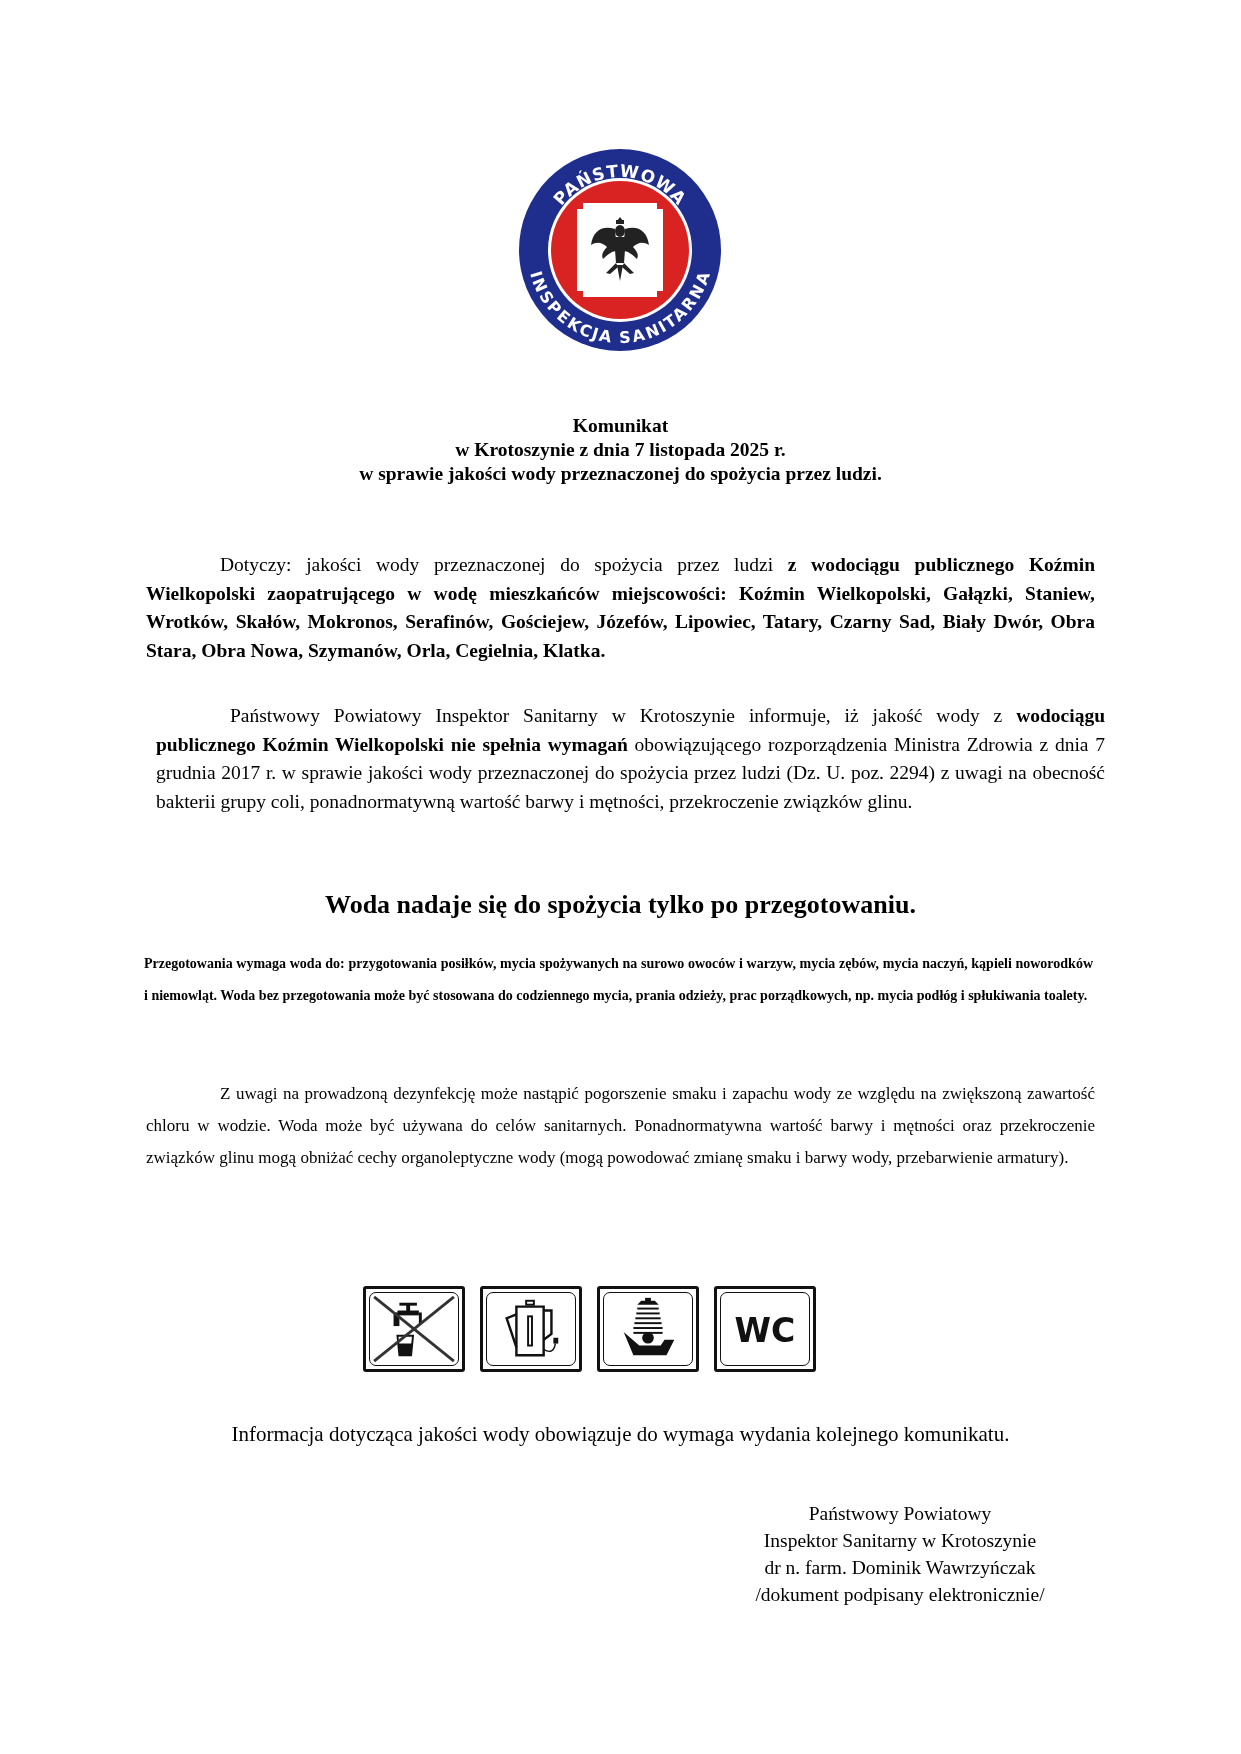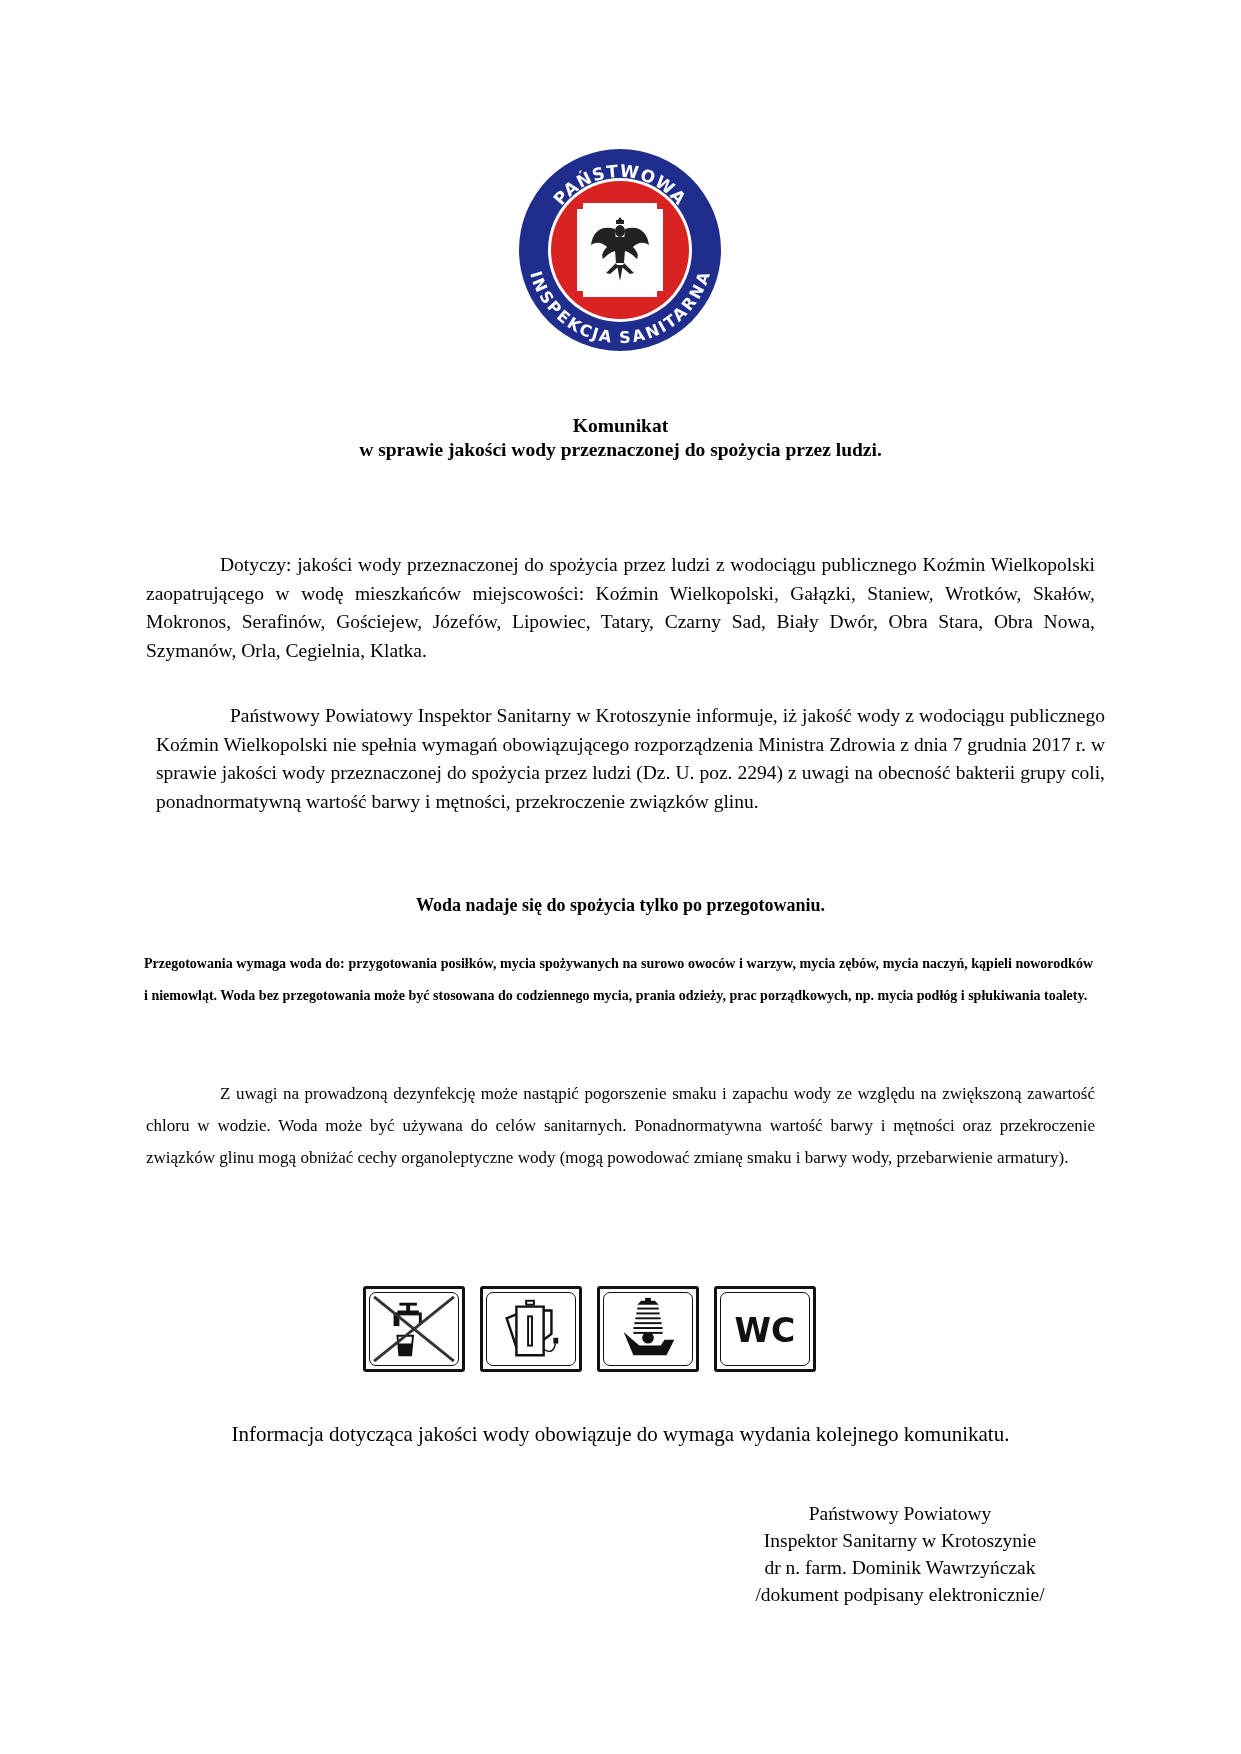--- a/index.html
+++ b/index.html
@@ -5,23 +5,23 @@
   html, body { margin:0; padding:0; background:#ffffff; }
   body { width:1241px; height:1754px; position:relative; overflow:hidden;
          font-family:"Liberation Serif", "DejaVu Serif", serif; color:#000; }
   .logo { position:absolute; left:517px; top:147px; width:206px; height:206px; }
   .header { position:absolute; left:0; width:1241px; top:414px; text-align:center;
             font-weight:bold; font-size:19.5px; line-height:24px; }
   .header div { white-space:nowrap;text-align:center; }
   .para { position:absolute; left:146px; width:949px; text-align:justify;
           font-size:19.5px; line-height:28.5px; }
   .para .indent { display:inline-block; width:74px; }
-  .b { font-weight:normal; }
+  .b { font-weight:bold; }
   .centered { position:absolute; left:0; width:1241px; text-align:center; }
-  .boil-title { top:890px; font-weight:bold; font-size:18px; line-height:30px; }
+  .boil-title { top:890px; font-weight:bold; font-size:26px; line-height:30px; }
   .boldblock { position:absolute; left:144px; width:949px; top:948px; text-align:justify;
                font-weight:bold; font-size:14px; line-height:32px; }
   .disinfect { position:absolute; left:146px; width:949px; top:1078px; text-align:justify;
                font-size:17px; line-height:32px; }
   .disinfect .indent { display:inline-block; width:74px; }
   .icons { position:absolute; top:1286px; left:363px; display:flex; gap:15px; }
   .icon-box { width:102px; height:86px; box-sizing:border-box; border:3px solid #111;
               border-radius:3px; padding:3px; background:#fff; }
   .icon-inner { width:100%; height:100%; box-sizing:border-box; border:1.5px solid #111;
                 border-radius:7px; position:relative; overflow:hidden; }
@@ -59,20 +59,21 @@
       <textPath href="#arcTop" startOffset="50%" text-anchor="middle">PAŃSTWOWA</textPath>
     </text>
     <text font-family="DejaVu Sans, sans-serif" font-weight="bold" font-size="16" fill="#ffffff" letter-spacing="0.5">
       <textPath href="#arcBottom" startOffset="50%" text-anchor="middle" dominant-baseline="hanging">INSPEKCJA SANITARNA</textPath>
     </text>
   </svg>
 </div>
 
 <div class="header">
   <div>Komunikat</div>
+  <div>w Krotoszynie z dnia 7 listopada 2025 r.</div>
   <div>w sprawie jakości wody przeznaczonej do spożycia przez ludzi.</div>
 </div>
 
 <div class="para" style="top:551px;">
   <span class="indent"></span><span>Dotyczy:  jakości wody przeznaczonej do spożycia przez ludzi </span><span class="b">z wodociągu publicznego Koźmin Wielkopolski zaopatrującego w wodę mieszkańców miejscowości: Koźmin Wielkopolski, Gałązki, Staniew, Wrotków, Skałów, Mokronos, Serafinów, Gościejew, Józefów, Lipowiec, Tatary, Czarny Sad, Biały Dwór, Obra Stara, Obra Nowa, Szymanów, Orla, Cegielnia, Klatka.</span>
 </div>
 
 <div class="para" style="top:702px;margin-left:10px;">
   <span class="indent"></span><span>Państwowy Powiatowy Inspektor Sanitarny w Krotoszynie  informuje, iż jakość wody z </span><span class="b">wodociągu publicznego Koźmin Wielkopolski nie spełnia wymagań</span><span> obowiązującego rozporządzenia Ministra Zdrowia z dnia 7 grudnia 2017 r. w sprawie jakości wody przeznaczonej do spożycia przez ludzi (Dz. U. poz. 2294) z uwagi na obecność bakterii grupy coli, ponadnormatywną wartość barwy i mętności, przekroczenie związków glinu.</span>
 </div>

